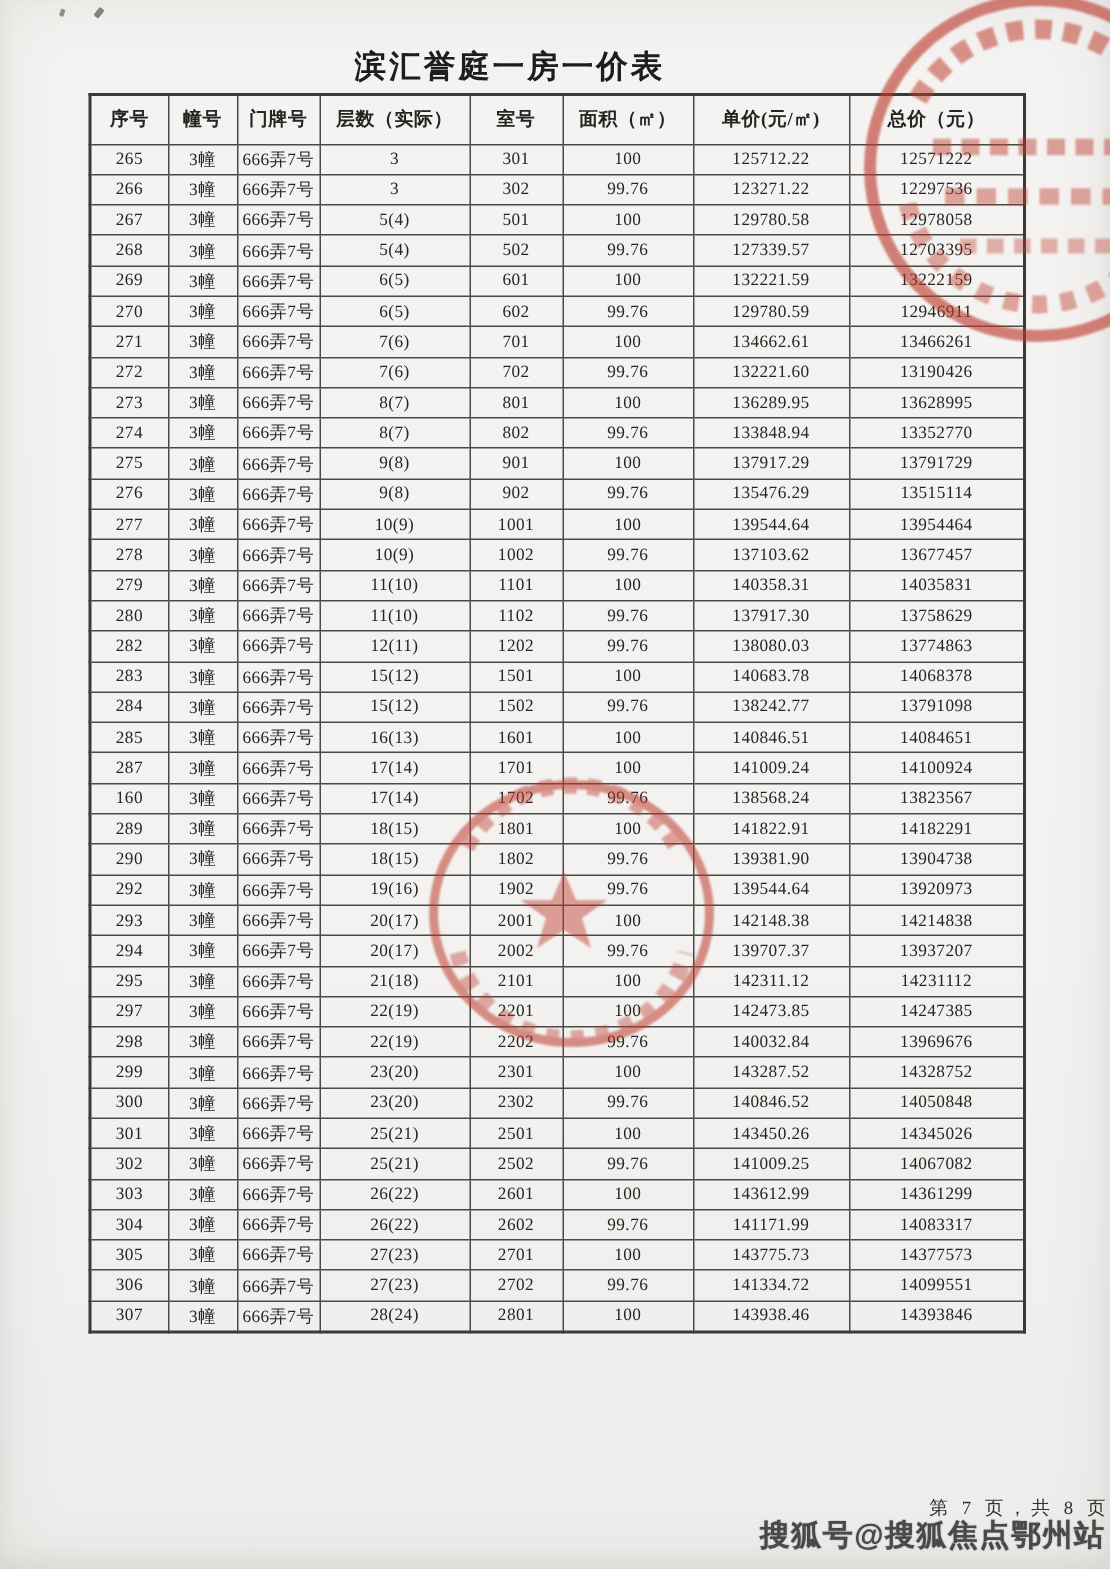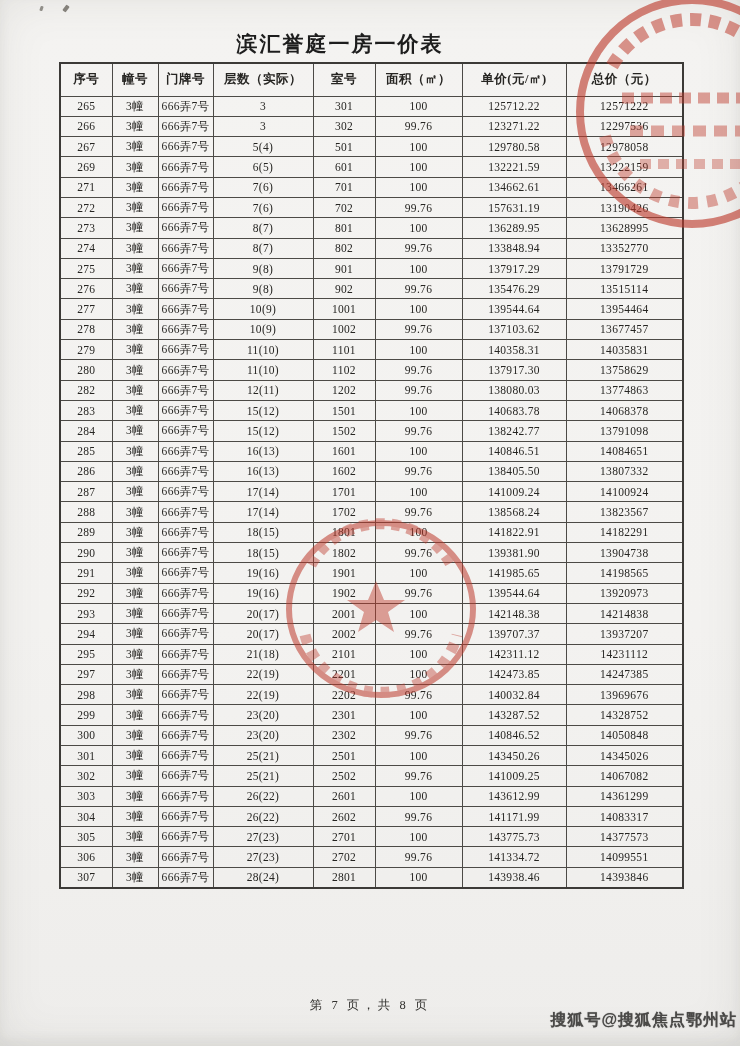--- a/index.html
+++ b/index.html
@@ -40,26 +40,26 @@
   table.price thead tr{height:33px;}
   table.price thead th{font-size:12.5px;font-weight:700;letter-spacing:.5px;}
   table.price tbody tr{height:20.3px;}
   table.price tbody td{font-size:11.5px;letter-spacing:.3px;}
   col.c-xu{width:52px;} col.c-zhuang{width:46px;} col.c-men{width:55px;}
   col.c-ceng{width:100px;} col.c-shi{width:62px;} col.c-mianji{width:87px;}
   col.c-danjia{width:104px;} col.c-zongjia{width:117px;}
 
   .footer{
     position:absolute;left:0;right:0;top:997px;height:18px;
-    text-align:center;font-size:12.5px;color:#33322f;letter-spacing:3px;
+    text-align:right;font-size:12.5px;color:#33322f;letter-spacing:3px;
   }
   .watermark{
     position:absolute;right:3px;top:1010px;
     font-family:"Liberation Sans","DejaVu Sans",sans-serif;
-    font-size:16px;font-weight:700;color:#3d3c3a;
+    font-size:20px;font-weight:700;color:#3d3c3a;
     letter-spacing:1px;opacity:.92;
     text-shadow:0 0 1px rgba(40,40,40,.6);
   }
   .stamp{position:absolute;pointer-events:none;}
   .stamp-top{left:560px;top:-14px;width:260px;height:260px;opacity:.62;filter:blur(.7px);}
   .stamp-mid{left:283px;top:515px;width:196px;height:190px;opacity:.55;filter:blur(.6px);}
 </style>
 </head>
 <body>
 
@@ -118,47 +118,67 @@
           <td>267</td>
           <td>3幢</td>
           <td>666弄7号</td>
           <td>5(4)</td>
           <td>501</td>
           <td>100</td>
           <td>129780.58</td>
           <td>12978058</td>
         </tr>
         <tr>
+          <td>268</td>
+          <td>3幢</td>
+          <td>666弄7号</td>
+          <td>5(4)</td>
+          <td>502</td>
+          <td>99.76</td>
+          <td>127339.57</td>
+          <td>12703395</td>
+        </tr>
+        <tr>
           <td>269</td>
           <td>3幢</td>
           <td>666弄7号</td>
           <td>6(5)</td>
           <td>601</td>
           <td>100</td>
           <td>132221.59</td>
           <td>13222159</td>
         </tr>
         <tr>
+          <td>270</td>
+          <td>3幢</td>
+          <td>666弄7号</td>
+          <td>6(5)</td>
+          <td>602</td>
+          <td>99.76</td>
+          <td>129780.59</td>
+          <td>12946911</td>
+        </tr>
+        <tr>
           <td>271</td>
           <td>3幢</td>
           <td>666弄7号</td>
           <td>7(6)</td>
           <td>701</td>
           <td>100</td>
           <td>134662.61</td>
           <td>13466261</td>
         </tr>
         <tr>
           <td>272</td>
           <td>3幢</td>
           <td>666弄7号</td>
           <td>7(6)</td>
           <td>702</td>
           <td>99.76</td>
-          <td>157631.19</td>
+          <td>132221.60</td>
           <td>13190426</td>
         </tr>
         <tr>
           <td>273</td>
           <td>3幢</td>
           <td>666弄7号</td>
           <td>8(7)</td>
           <td>801</td>
           <td>100</td>
           <td>136289.95</td>
@@ -268,41 +288,31 @@
           <td>285</td>
           <td>3幢</td>
           <td>666弄7号</td>
           <td>16(13)</td>
           <td>1601</td>
           <td>100</td>
           <td>140846.51</td>
           <td>14084651</td>
         </tr>
         <tr>
-          <td>286</td>
-          <td>3幢</td>
-          <td>666弄7号</td>
-          <td>16(13)</td>
-          <td>1602</td>
-          <td>99.76</td>
-          <td>138405.50</td>
-          <td>13807332</td>
-        </tr>
-        <tr>
           <td>287</td>
           <td>3幢</td>
           <td>666弄7号</td>
           <td>17(14)</td>
           <td>1701</td>
           <td>100</td>
           <td>141009.24</td>
           <td>14100924</td>
         </tr>
         <tr>
-          <td>288</td>
+          <td>160</td>
           <td>3幢</td>
           <td>666弄7号</td>
           <td>17(14)</td>
           <td>1702</td>
           <td>99.76</td>
           <td>138568.24</td>
           <td>13823567</td>
         </tr>
         <tr>
           <td>289</td>
@@ -316,30 +326,20 @@
         </tr>
         <tr>
           <td>290</td>
           <td>3幢</td>
           <td>666弄7号</td>
           <td>18(15)</td>
           <td>1802</td>
           <td>99.76</td>
           <td>139381.90</td>
           <td>13904738</td>
-        </tr>
-        <tr>
-          <td>291</td>
-          <td>3幢</td>
-          <td>666弄7号</td>
-          <td>19(16)</td>
-          <td>1901</td>
-          <td>100</td>
-          <td>141985.65</td>
-          <td>14198565</td>
         </tr>
         <tr>
           <td>292</td>
           <td>3幢</td>
           <td>666弄7号</td>
           <td>19(16)</td>
           <td>1902</td>
           <td>99.76</td>
           <td>139544.64</td>
           <td>13920973</td>

